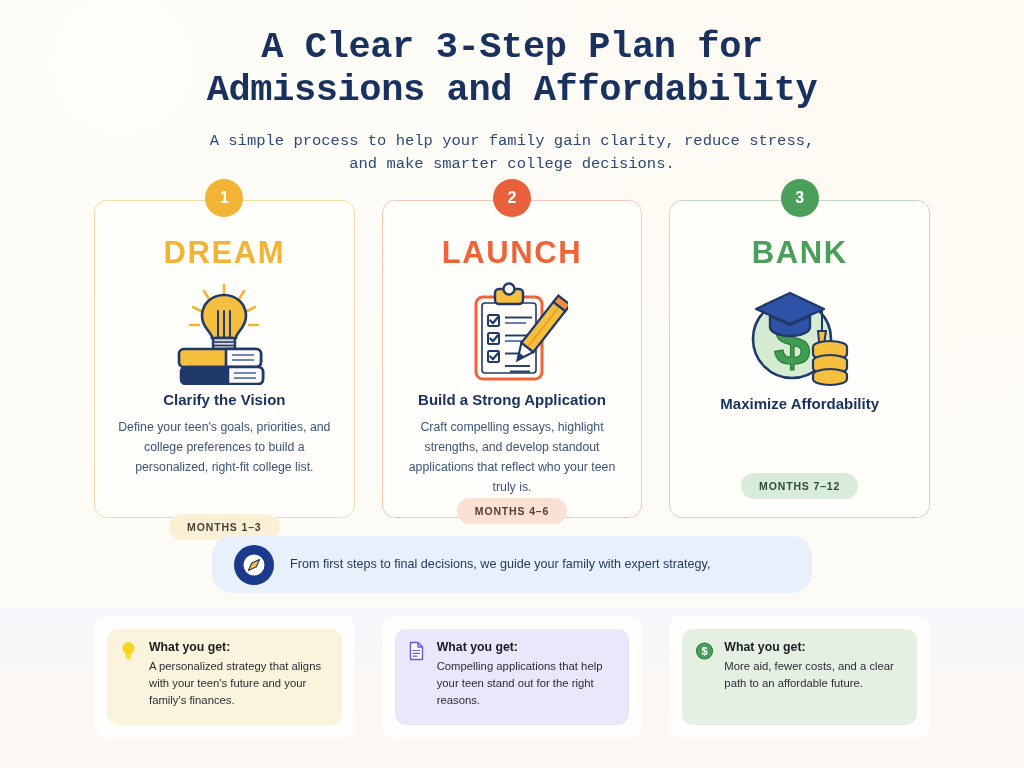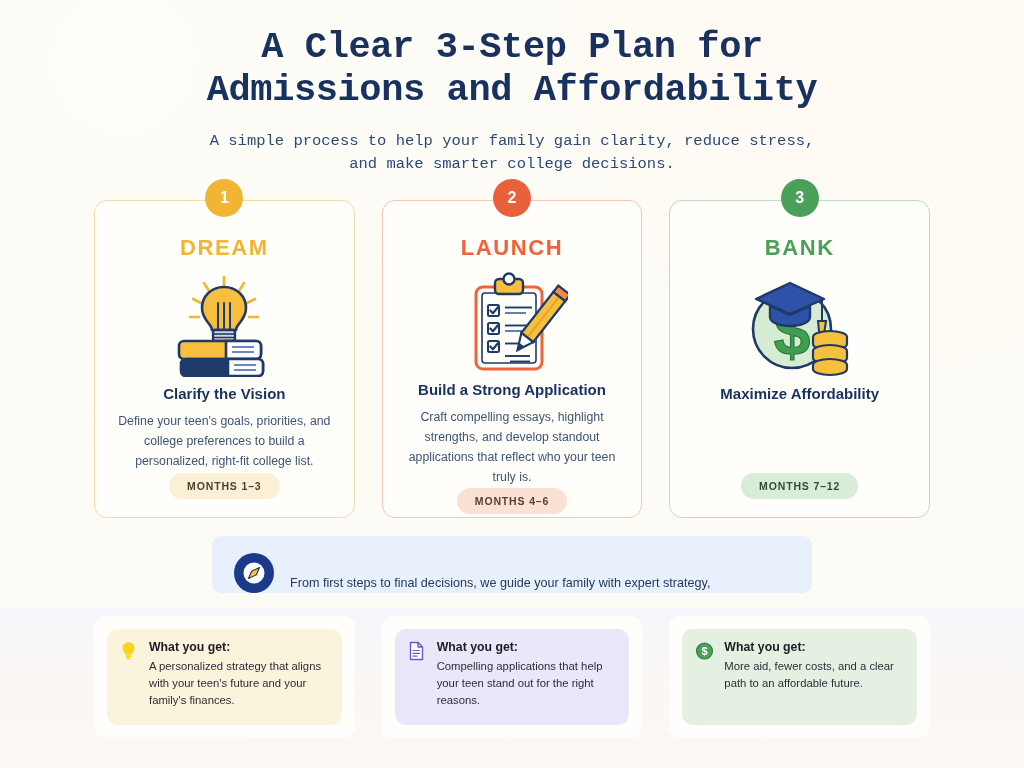--- a/index.html
+++ b/index.html
@@ -49,50 +49,50 @@
   .badge {
     position:absolute; top:-22px; left:50%; transform:translateX(-50%);
     width:38px; height:38px; border-radius:50%;
     display:flex; align-items:center; justify-content:center;
     color:#fff; font-size:16px; font-weight:bold;
   }
   .badge.b1 { background:#f2b435; }
   .badge.b2 { background:#e8603c; }
   .badge.b3 { background:#4aa05a; }
 
-  .steptag { font-size:22px; font-weight:bold; letter-spacing:1.6px; }
+  .steptag { font-size:31px; font-weight:bold; letter-spacing:1.6px; }
   .steptag.t1 { color:#f2b435; }
   .steptag.t2 { color:#ef6338; }
   .steptag.t3 { color:#4aa05a; }
 
   .illus { height:108px; margin-top:10px; display:flex; align-items:center; justify-content:center; }
   .illus svg { display:block; }
 
   .card-head {
     font-size:15px; font-weight:bold; color:#18315f;
     margin-top:6px; text-align:left; line-height:1.2;
   }
   .card-body {
     font-size:12.3px; color:#3c5576; line-height:1.62;
     text-align:center; margin-top:9px; padding:0 6px;
   }
   .pill {
     margin-top:auto; margin-bottom:18px;
     font-size:10.5px; font-weight:bold; letter-spacing:0.85px;
     padding:7px 18px; border-radius:14px; color:#3f4a3a;
   }
-  .pill.p1 { background:#fbf0d6; color:#4a4330; }
+  .pill.p1 { background:#fbf0d6; color:#4a4330;margin-top:36px; }
   .pill.p2 { background:#fbe0d4; color:#5a3c30;text-align:center; }
   .pill.p3 { background:#d9ecd9; color:#2f4a35; }
 
   
   .banner {
     position:absolute; top:536px; left:212px; width:600px; height:57px;
-    background:#e8f0fb; border-radius:9px;
-    display:flex; align-items:flex-end; padding:0 22px; gap:16px;
+    background:#e8f0fb; border-radius:20px;
+    display:flex; align-items:center; padding:0 22px; gap:16px;
   }
   .banner-icon {
     width:40px; height:40px; border-radius:50%;
     background:#1b3a8c; flex:0 0 auto;
     display:flex; align-items:center; justify-content:center;
   }
   .banner-text { font-size:12.6px; color:#233a5e; line-height:1.54; }
 
   
   .outcomes { position:absolute; top:616px; left:94px; width:836px; display:flex; gap:27px; }

